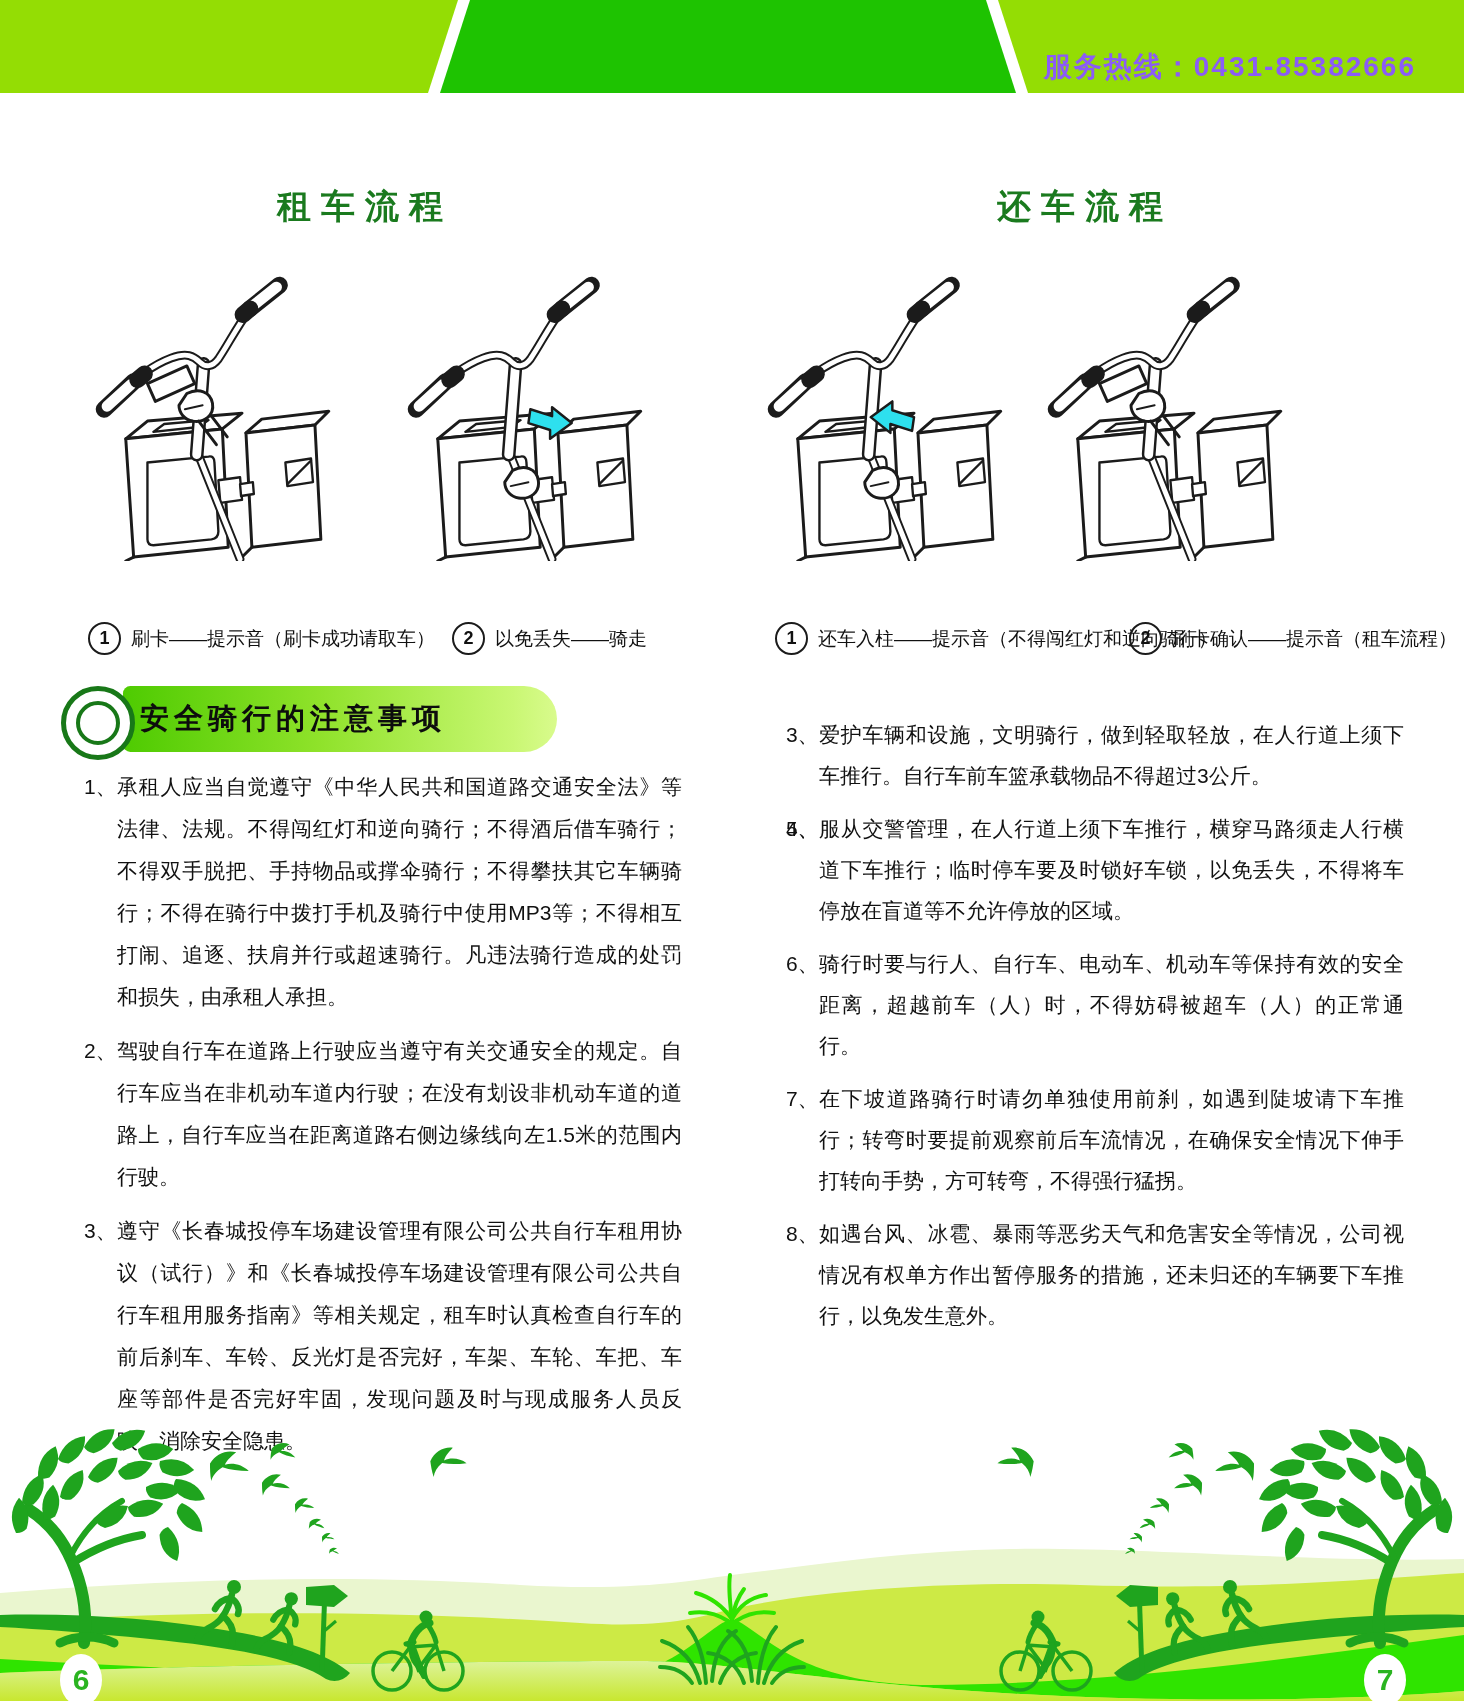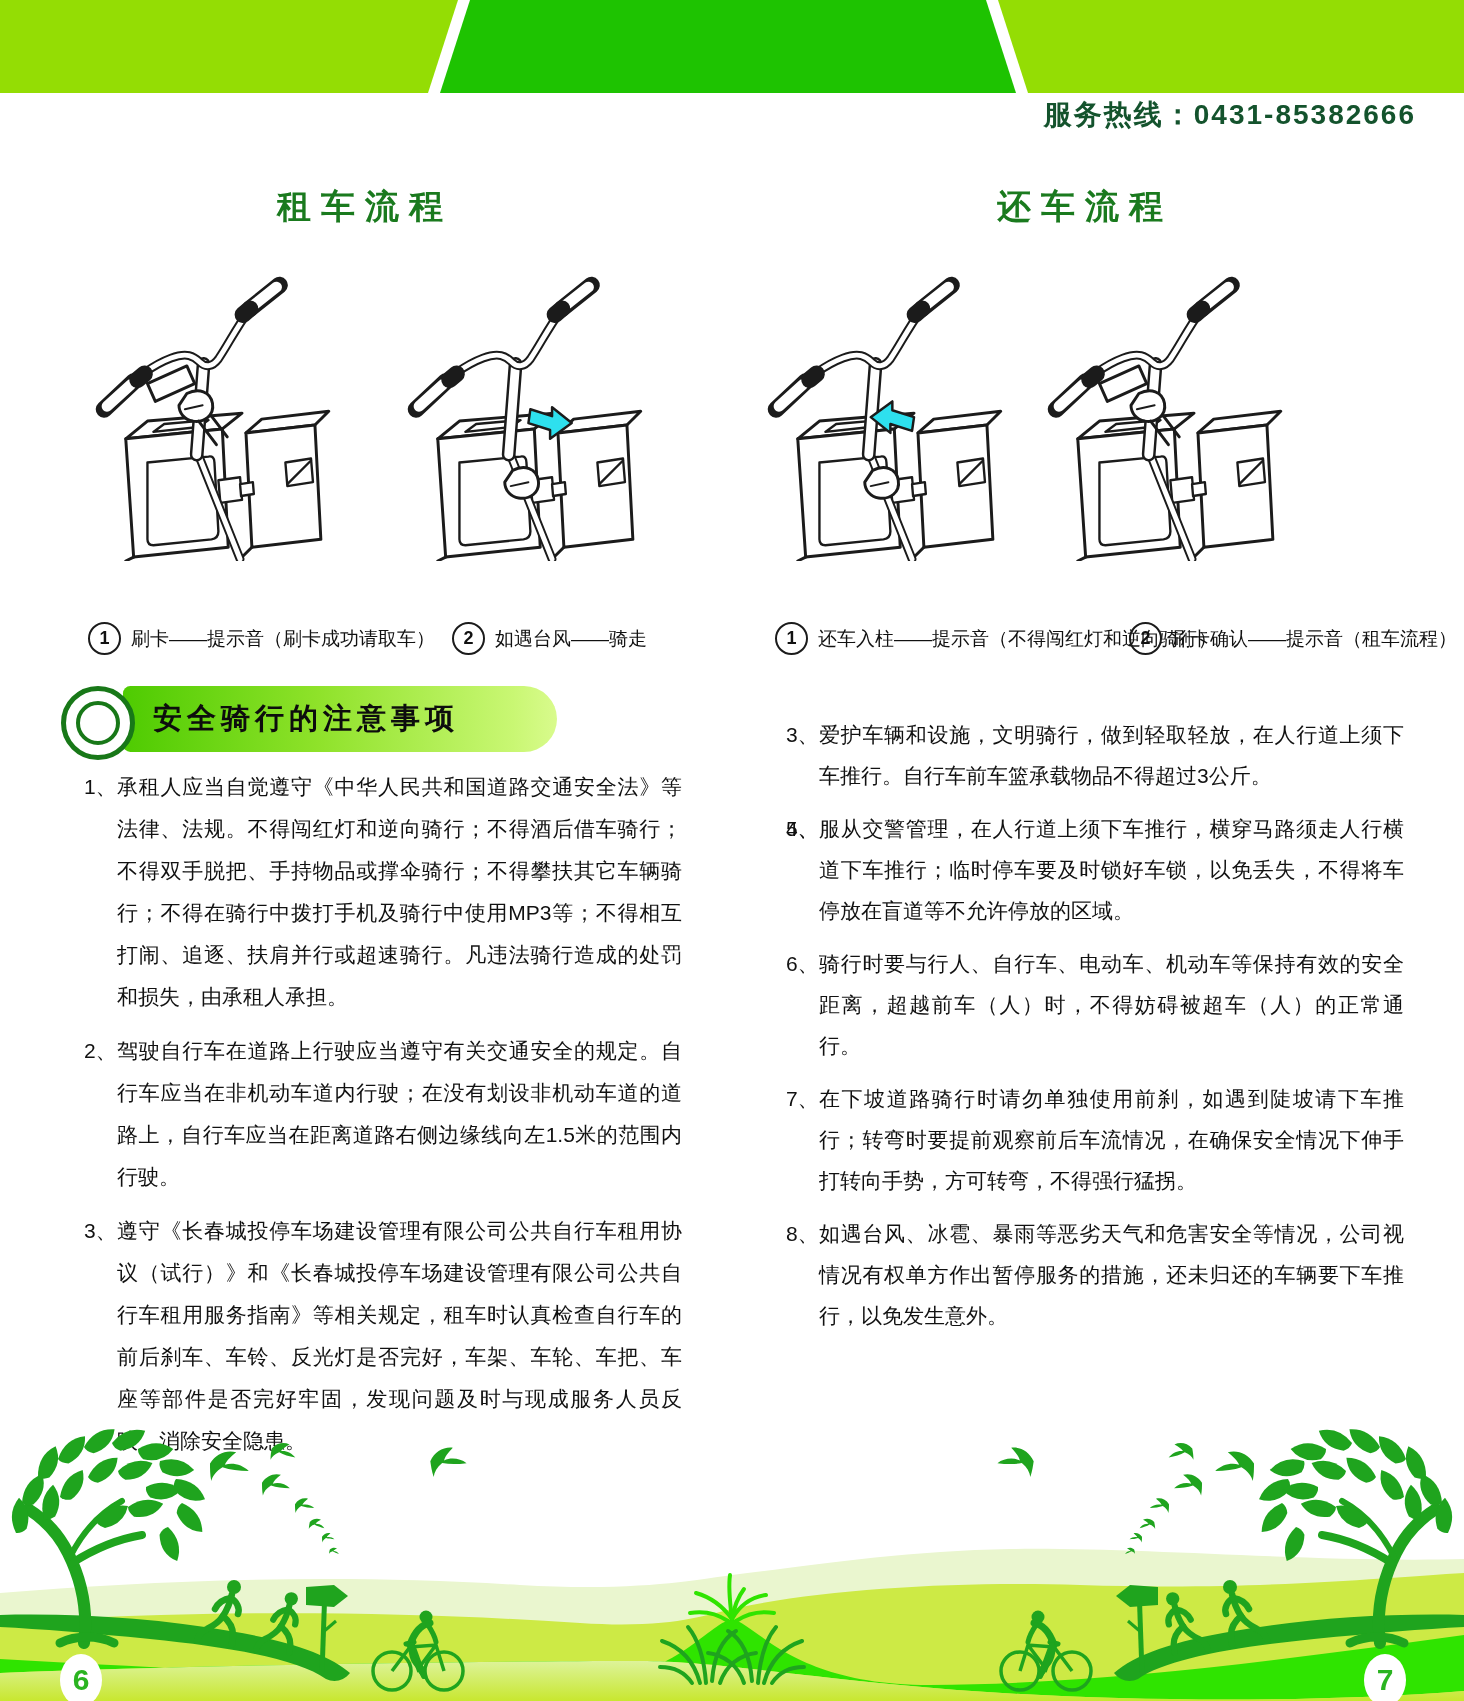--- a/index.html
+++ b/index.html
@@ -1,21 +1,21 @@
 <!DOCTYPE html>
 <html><head>
 <meta charset="utf-8">
 <style>
   html,body{margin:0;padding:0;}
   .page{position:relative;width:1464px;height:1701px;background:#fff;overflow:hidden;
         font-family:"Liberation Sans","DejaVu Sans",sans-serif;color:#111;}
   
   .banner{position:absolute;left:0;top:0;width:1464px;height:93px;}
-  .hotline{position:absolute;right:48px;top:48px;color:#14532d;font-weight:bold;
-           font-size:28px;letter-spacing:2px;margin-top:48px;}
+  .hotline{position:absolute;right:48px;top:48px;color:#8b5cf6;font-weight:bold;
+           font-size:28px;letter-spacing:2px;}
   
   .sec-title{position:absolute;top:184px;height:42px;text-align:center;
              font-family:"Liberation Serif","DejaVu Serif",serif;font-weight:bold;
              font-size:34px;letter-spacing:10px;color:#1a7a1e;}
   .sec-title.left{left:85px;width:560px;}
   .sec-title.right{left:770px;width:630px;}
   
   .illus{position:absolute;top:226px;width:245px;height:335px;}
   .illus svg{width:100%;height:100%;}
   .tl{stroke:#1b1b1b;fill:none;stroke-linecap:round;stroke-linejoin:round;}
@@ -29,21 +29,21 @@
   .face2{fill:#fff;stroke:#1b1b1b;stroke-width:2.4;stroke-linejoin:round;}
   
   .caption{position:absolute;top:622px;display:flex;align-items:center;gap:10px;font-size:19px;}
   .stepnum{display:inline-flex;align-items:center;justify-content:center;flex:none;
            width:29px;height:29px;border:2px solid #1b1b1b;border-radius:50%;
            font-size:18px;font-weight:bold;}
   
   .safety-pill{position:absolute;left:123px;top:686px;width:434px;height:66px;
       background:linear-gradient(90deg,#4ecb01,#8fe22a 45%,#c9f773 90%,#d9fb8d);
       border-radius:8px 36px 36px 8px;display:flex;align-items:center;}
-  .safety-pill span{margin-left:30px;font-family:"Liberation Serif","DejaVu Serif",serif;
+  .safety-pill span{margin-left:17px;font-family:"Liberation Serif","DejaVu Serif",serif;
       font-weight:bold;font-size:29px;letter-spacing:5px;color:#0d0d0d;}
   .ring-icon{position:absolute;left:61px;top:686px;width:64px;height:64px;border-radius:50%;
       background:#fff;border:5px solid #187818;display:flex;align-items:center;justify-content:center;}
   .ring-icon i{display:block;width:36px;height:36px;border-radius:50%;border:4px solid #187818;background:#fff;}
   
   .rules{position:absolute;text-align:justify;font-size:21px;color:#111;}
   .rules.left{left:84px;top:766px;width:598px;line-height:42px;}
   .rules.right{left:786px;top:714px;width:618px;line-height:41px;}
   .rules .item{position:relative;padding-left:33px;margin-bottom:12px;}
   .rules .num{position:absolute;left:0;top:0;}
@@ -238,21 +238,21 @@
         <use href="#hand-card"></use>
     </svg>
   </div>
 
   <div class="caption" style="left:88px">
     <span class="stepnum">1</span>
     <span>刷卡——提示音（刷卡成功请取车）</span>
   </div>
   <div class="caption" style="left:452px">
     <span class="stepnum">2</span>
-    <span>如遇台风——骑走</span>
+    <span>以免丢失——骑走</span>
   </div>
   <div class="caption" style="left:775px">
     <span class="stepnum">1</span>
     <span>还车入柱——提示音（不得闯红灯和逆向骑行）</span>
   </div>
   <div class="caption" style="left:1129px">
     <span class="stepnum">2</span>
     <span>刷卡确认——提示音（租车流程）</span>
   </div>
 

